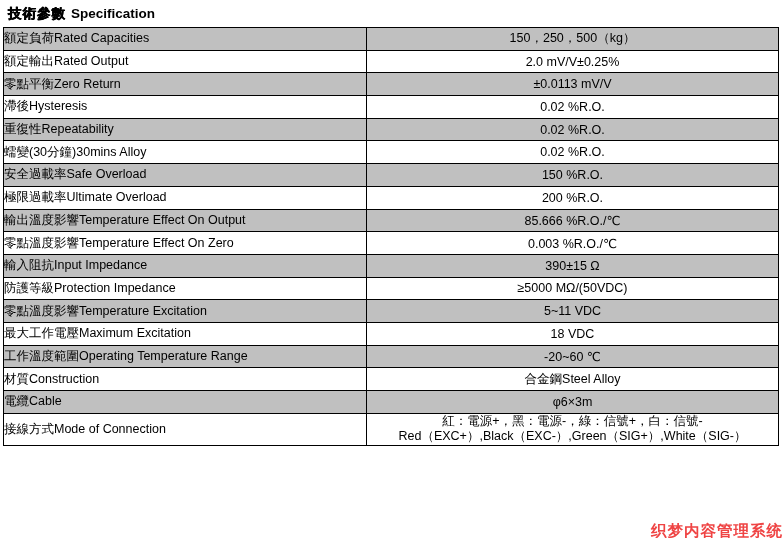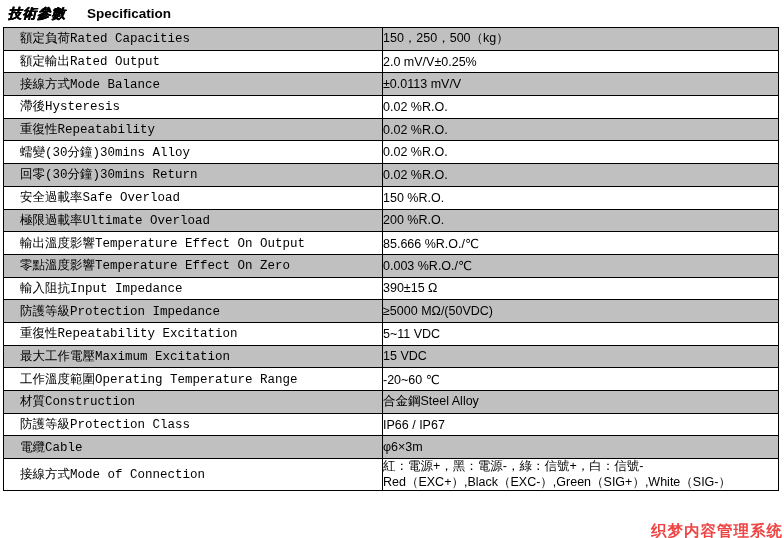--- a/index.html
+++ b/index.html
@@ -22,49 +22,47 @@
     position: absolute;
     left: 8px;
     top: 5px;
     font-size: 13.5px;
     font-weight: bold;
     white-space: nowrap;
   }
   .doc-title .zh {
     text-shadow: 0.6px 0 0 #000, -0.3px 0 0 #000;
     letter-spacing: 1px;
-    font-style: italic;
   }
   .doc-title .en {
-    margin-left: 21px;
+    margin-left: 5px;
   }
   table.spec {
     position: absolute;
     left: 3px;
     top: 27px;
     width: 776px;
     border-collapse: collapse;
     table-layout: fixed;
   }
   table.spec td {
     border: 1px solid #000;
     font-size: 12.5px;
     height: 21.7px;
     padding: 0;
     white-space: nowrap;
     overflow: hidden;
     vertical-align: middle;
   }
   table.spec td.label {
     width: 362px;
-    padding-left: 16px;
-    font-family: Liberation Mono, monospace;
+    padding-left: 0;
   }
   table.spec td.value {
-    text-align: left;
+    text-align: center;
   }
   table.spec tr:nth-child(odd) td {
     background: #c0c0c0;
   }
   table.spec tr.tall td {
     height: 31px;
   }
   .two-line div {
     line-height: 15.5px;
   }
@@ -105,37 +103,33 @@
     <tbody>
       <tr>
         <td class="label">額定負荷Rated Capacities</td>
         <td class="value">150，250，500（kg）</td>
       </tr>
       <tr>
         <td class="label">額定輸出Rated Output</td>
         <td class="value">2.0 mV/V±0.25%</td>
       </tr>
       <tr>
-        <td class="label">接線方式Mode Balance</td>
+        <td class="label">零點平衡Zero Return</td>
         <td class="value">±0.0113 mV/V</td>
       </tr>
       <tr>
         <td class="label">滯後Hysteresis</td>
         <td class="value">0.02 %R.O.</td>
       </tr>
       <tr>
         <td class="label">重復性Repeatability</td>
         <td class="value">0.02 %R.O.</td>
       </tr>
       <tr>
         <td class="label">蠕變(30分鐘)30mins Alloy</td>
-        <td class="value">0.02 %R.O.</td>
-      </tr>
-      <tr>
-        <td class="label">回零(30分鐘)30mins Return</td>
         <td class="value">0.02 %R.O.</td>
       </tr>
       <tr>
         <td class="label">安全過載率Safe Overload</td>
         <td class="value">150 %R.O.</td>
       </tr>
       <tr>
         <td class="label">極限過載率Ultimate Overload</td>
         <td class="value">200 %R.O.</td>
       </tr>
@@ -149,38 +143,34 @@
       </tr>
       <tr>
         <td class="label">輸入阻抗Input Impedance</td>
         <td class="value">390±15 Ω</td>
       </tr>
       <tr>
         <td class="label">防護等級Protection Impedance</td>
         <td class="value">≥5000 MΩ/(50VDC)</td>
       </tr>
       <tr>
-        <td class="label">重復性Repeatability Excitation</td>
+        <td class="label">零點溫度影響Temperature Excitation</td>
         <td class="value">5~11 VDC</td>
       </tr>
       <tr>
         <td class="label">最大工作電壓Maximum Excitation</td>
-        <td class="value">15 VDC</td>
+        <td class="value">18 VDC</td>
       </tr>
       <tr>
         <td class="label">工作溫度範圍Operating Temperature Range</td>
         <td class="value">-20~60 ℃</td>
       </tr>
       <tr>
         <td class="label">材質Construction</td>
         <td class="value">合金鋼Steel Alloy</td>
-      </tr>
-      <tr>
-        <td class="label">防護等級Protection Class</td>
-        <td class="value">IP66 / IP67</td>
       </tr>
       <tr>
         <td class="label">電纜Cable</td>
         <td class="value">φ6×3m</td>
       </tr>
       <tr class="tall">
         <td class="label">接線方式Mode of Connection</td>
         <td class="value two-line">
           <div>紅：電源+，黑：電源-，綠：信號+，白：信號-</div>
           <div>Red（EXC+）,Black（EXC-）,Green（SIG+）,White（SIG-）</div>

